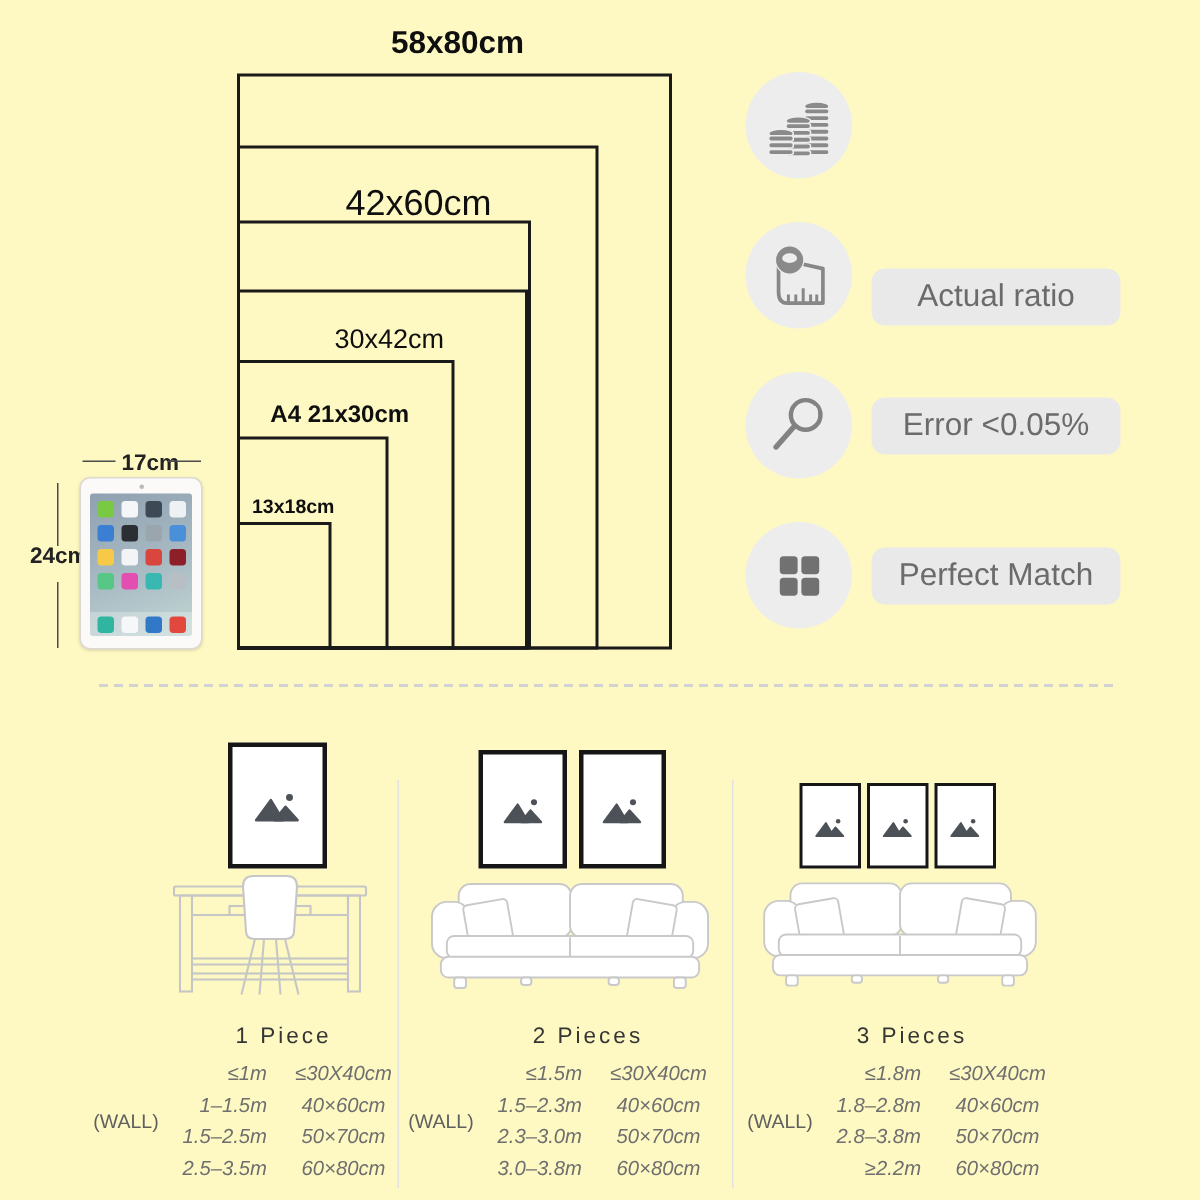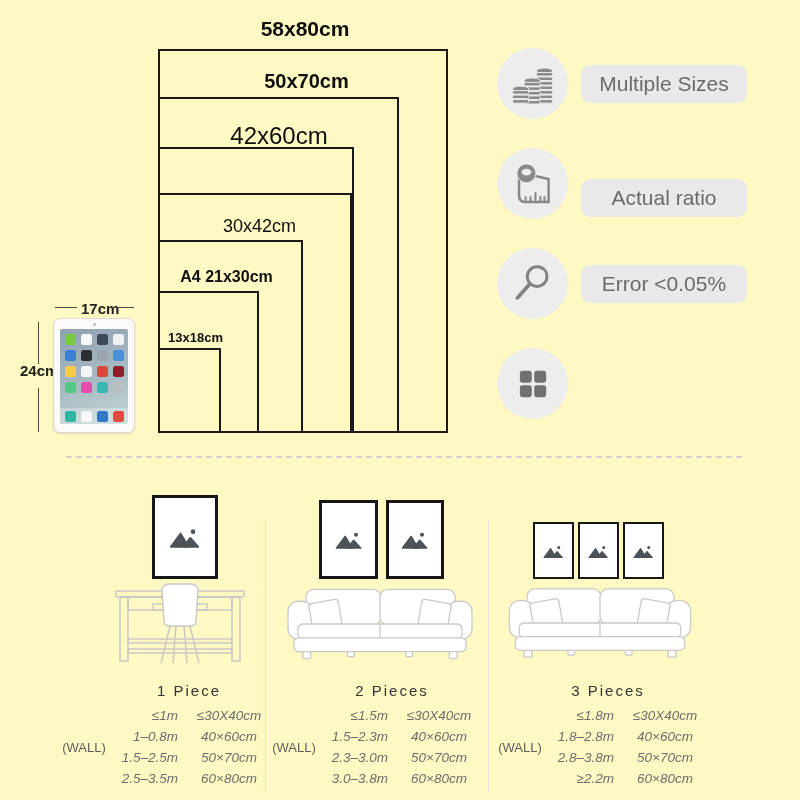--- a/index.html
+++ b/index.html
@@ -50,21 +50,20 @@
 
   <div class="rect" style="left:158px;top:49px;width:290px;height:384px"></div>
   <div class="rect" style="left:158px;top:97px;width:241px;height:336px"></div>
   <div class="rect" style="left:158px;top:147px;width:196px;height:286px"></div>
   <div class="rect" style="left:158px;top:193px;width:194px;height:240px"></div>
   <div class="rect" style="left:158px;top:240px;width:145px;height:193px"></div>
   <div class="rect" style="left:158px;top:291px;width:101px;height:142px"></div>
   <div class="rect" style="left:158px;top:348px;width:63px;height:85px"></div>
 
   <div class="slabel bold" style="left:160px;top:17px;width:290px;font-size:21px">58x80cm</div>
-  <div class="slabel bold" style="left:186px;top:70px;width:241px;font-size:20px">50x70cm</div>
   <div class="slabel" style="left:181px;top:122px;width:196px;font-size:24px">42x60cm</div>
   <div class="slabel" style="left:187px;top:216px;width:145px;font-size:18px">30x42cm</div>
   <div class="slabel bold" style="left:176px;top:268px;width:101px;font-size:16px">A4  21x30cm</div>
   <div class="slabel bold" style="left:164px;top:330px;width:63px;font-size:13px">13x18cm</div>
 
   <div class="rlabel" style="left:81px;top:300px">17cm</div>
   <div class="rline" style="left:55px;top:307px;width:22px;height:1px"></div>
   <div class="rline" style="left:112px;top:307px;width:22px;height:1px"></div>
   <div class="rlabel" style="left:20px;top:362px">24cm</div>
   <div class="rline" style="left:38px;top:322px;width:1px;height:42px"></div>
@@ -117,21 +116,20 @@
         <rect x="17" y="37" width="20" height="4.3" rx="2"></rect>
           <rect x="17" y="42.5" width="20" height="4.3" rx="2"></rect>
         <rect x="17" y="48" width="20" height="4.3" rx="2"></rect>
         <ellipse cx="13" cy="34" rx="10" ry="3.4"></ellipse>
         <rect x="3" y="36" width="20" height="4.3" rx="2"></rect>
           <rect x="3" y="41.5" width="20" height="4.3" rx="2"></rect>
         <rect x="3" y="47" width="20" height="4.3" rx="2"></rect>
       </g>
     </svg>
   </div>
-  <div class="badge-pill" style="top:65px">Multiple Sizes</div>
 
   <div class="badge-circle" style="top:148px">
     <svg width="46" height="46" viewBox="0 0 56 56">
       <path d="M20 16 L47 22 L47 50 L18 50 Q11 50 11 41 L11 20 Z" fill="none" stroke="#878787" stroke-width="3" stroke-linejoin="round"></path>
       <line x1="19" y1="50" x2="19" y2="43" stroke="#878787" stroke-width="2.4"></line>
       <line x1="25" y1="50" x2="25" y2="43" stroke="#878787" stroke-width="2.4"></line>
       <line x1="31" y1="50" x2="31" y2="38" stroke="#878787" stroke-width="2.4"></line>
       <line x1="37" y1="50" x2="37" y2="43" stroke="#878787" stroke-width="2.4"></line>
       <line x1="42" y1="50" x2="42" y2="43" stroke="#878787" stroke-width="2.4"></line>
       <circle cx="20" cy="15" r="11.5" fill="#8a8a8a" stroke="#ededed" stroke-width="1"></circle>
@@ -152,20 +150,21 @@
   <div class="badge-circle" style="top:348px">
     <svg width="46" height="46" viewBox="0 0 56 56">
       <g fill="#717171">
         <rect x="12" y="12" width="14.5" height="14.5" rx="3"></rect>
         <rect x="29.5" y="12" width="14.5" height="14.5" rx="3"></rect>
         <rect x="12" y="29.5" width="14.5" height="14.5" rx="3"></rect>
         <rect x="29.5" y="29.5" width="14.5" height="14.5" rx="3"></rect>
       </g>
     </svg>
   </div>
+  <div class="badge-pill" style="top:365px">Perfect Match</div>
 
   <div class="hdash"></div>
   <div class="vdiv" style="left:265px"></div>
   <div class="vdiv" style="left:488px"></div>
 
   <div class="frame" style="left:152px;top:495px;width:66px;height:84px">
     <svg width="32" height="24" viewBox="0 0 36 26">
       <circle cx="27" cy="7" r="2.6" fill="#4c5257"></circle>
       <path d="M2 24 L13 9 L22 24 Z" fill="#4c5257" stroke="#4c5257" stroke-width="2" stroke-linejoin="round"></path>
       <path d="M16 24 L24 14 L33 24 Z" fill="#4c5257" stroke="#4c5257" stroke-width="2" stroke-linejoin="round"></path>
@@ -270,21 +269,21 @@
   <div class="scene-label" style="left:538px;top:682px">3 Pieces</div>
 
   <div class="wtable" style="left:56px;top:705px">
     <div class="wall">(WALL)</div>
     <div class="rows">
       <div class="trow">
           <span class="c1">≤1m</span>
           <span class="c2">≤30X40cm</span>
         </div>
       <div class="trow">
-          <span class="c1">1–0.8m</span>
+          <span class="c1">1–1.5m</span>
           <span class="c2">40×60cm</span>
         </div>
       <div class="trow">
           <span class="c1">1.5–2.5m</span>
           <span class="c2">50×70cm</span>
         </div>
       <div class="trow">
           <span class="c1">2.5–3.5m</span>
           <span class="c2">60×80cm</span>
         </div>

